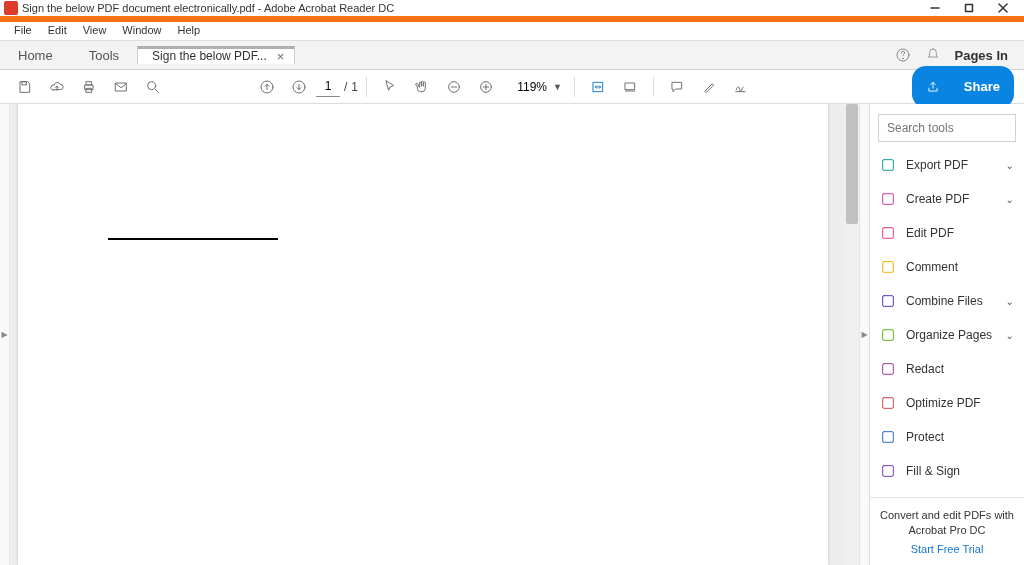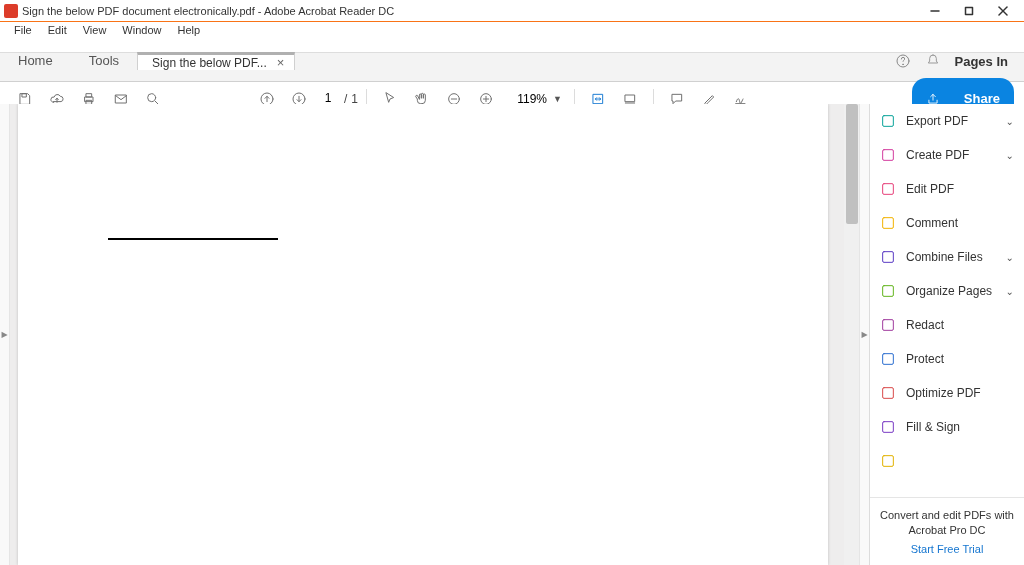--- a/index.html
+++ b/index.html
@@ -1,31 +1,31 @@
 <!DOCTYPE html>
 <html><head>
 <meta charset="utf-8">
 <style>
 * { margin: 0; padding: 0; box-sizing: border-box; font-family: "Segoe UI", Arial, sans-serif; }
 body { width: 1024px; height: 565px; background: #fff; overflow: hidden; font-size: 12px; color: #333; }
 
 
-.titlebar { height: 22px; display: flex; align-items: center; padding: 0 4px; background: #fff; border-bottom: 1px solid #f97316; }
+.titlebar { height: 22px; display: flex; align-items: center; padding: 0 4px; background: #fff; border-bottom: 6px solid #f97316; }
 .titlebar .app-icon { width: 14px; height: 14px; margin-right: 4px; background: #dc3c2a; border-radius: 2px; }
 .titlebar .title { font-size: 11px; color: #333; flex: 1; }
 .win-controls { display: flex; }
 .win-btn { width: 34px; height: 20px; display: flex; align-items: center; justify-content: center; cursor: pointer; }
 .win-btn svg { width: 10px; height: 10px; }
 
 
 .menubar { height: 18px; display: flex; align-items: flex-start; padding-left: 6px; }
 .menubar span { font-size: 11px; padding: 2px 8px; cursor: default; }
 
 
-.navbar { height: 30px; background: #f3f3f3; border-top: 1px solid #ddd; border-bottom: 1px solid #d0d0d0; display: flex; align-items: flex-start; margin-top: 12px; }
+.navbar { height: 30px; background: #f3f3f3; border-top: 1px solid #ddd; border-bottom: 1px solid #d0d0d0; display: flex; align-items: center; }
 .nav-item { padding: 0 18px; display: flex; align-items: center; font-size: 13px; color: #555; cursor: pointer; }
 .doc-tab { background: #fff; border-right: 1px solid #d0d0d0; border-left: 1px solid #d0d0d0; border-top: 3px solid #b0b0b0; margin-top: -1px; display: flex; align-items: center; padding: 0 10px 0 14px; font-size: 12px; gap: 10px; }
 .doc-tab .close-x { font-size: 13px; color: #666; cursor: pointer; }
 .nav-right { margin-left: auto; display: flex; align-items: center; gap: 14px; padding-right: 16px; }
 .signin { font-size: 13px; font-weight: 600; color: #333; cursor: pointer; }
 .nav-ico { width: 16px; height: 16px; color: #777; }
 
 
 .toolbar { height: 34px; border-bottom: 1px solid #dcdcdc; display: flex; align-items: center; padding: 0 10px; gap: 2px; position: relative; }
 .tbtn { width: 30px; height: 30px; display: flex; align-items: center; justify-content: center; cursor: pointer; color: #707070; border-radius: 2px; }
@@ -250,20 +250,21 @@
     <div class="doc-scroll">
       <div class="scroll-thumb"></div>
     </div>
   </div>
 
   <div class="tools-gutter">
       <span class="caret">▶</span>
     </div>
 
   <div class="tools-panel">
+    <input class="tool-search" placeholder="Search tools" style="">
     <div class="tools-list" id="tools-list">
         <div class="tool-item">
           <span class="ti-icon"><svg viewBox="0 0 24 24" stroke="#0aa39a" fill="none">
               <rect x="4" y="4" width="16" height="16" rx="2"></rect>
             </svg></span>
           <span class="label">Export PDF</span>
           <span class="chev">⌄</span>
         </div>
         <div class="tool-item">
           <span class="ti-icon"><svg viewBox="0 0 24 24" stroke="#d33c9e" fill="none">
@@ -298,30 +299,30 @@
           <span class="label">Organize Pages</span>
           <span class="chev">⌄</span>
         </div>
         <div class="tool-item">
           <span class="ti-icon"><svg viewBox="0 0 24 24" stroke="#a03c9e" fill="none">
               <rect x="4" y="4" width="16" height="16" rx="2"></rect>
             </svg></span>
           <span class="label">Redact</span>
         </div>
         <div class="tool-item">
+          <span class="ti-icon"><svg viewBox="0 0 24 24" stroke="#d94a4a" fill="none">
+              <rect x="4" y="4" width="16" height="16" rx="2"></rect>
+            </svg></span>
+          <span class="label">Optimize PDF</span>
+        </div>
+        <div class="tool-item">
           <span class="ti-icon"><svg viewBox="0 0 24 24" stroke="#2d6fd0" fill="none">
               <rect x="4" y="4" width="16" height="16" rx="2"></rect>
             </svg></span>
           <span class="label">Protect</span>
-        </div>
-        <div class="tool-item">
-          <span class="ti-icon"><svg viewBox="0 0 24 24" stroke="#d94a4a" fill="none">
-              <rect x="4" y="4" width="16" height="16" rx="2"></rect>
-            </svg></span>
-          <span class="label">Optimize PDF</span>
         </div>
         <div class="tool-item">
           <span class="ti-icon"><svg viewBox="0 0 24 24" stroke="#7a3cc4" fill="none">
               <rect x="4" y="4" width="16" height="16" rx="2"></rect>
             </svg></span>
           <span class="label">Fill &amp; Sign</span>
         </div>
         <div class="tool-item">
           <span class="ti-icon"><svg viewBox="0 0 24 24" stroke="#e2b200" fill="none">
               <rect x="4" y="4" width="16" height="16" rx="2"></rect>

